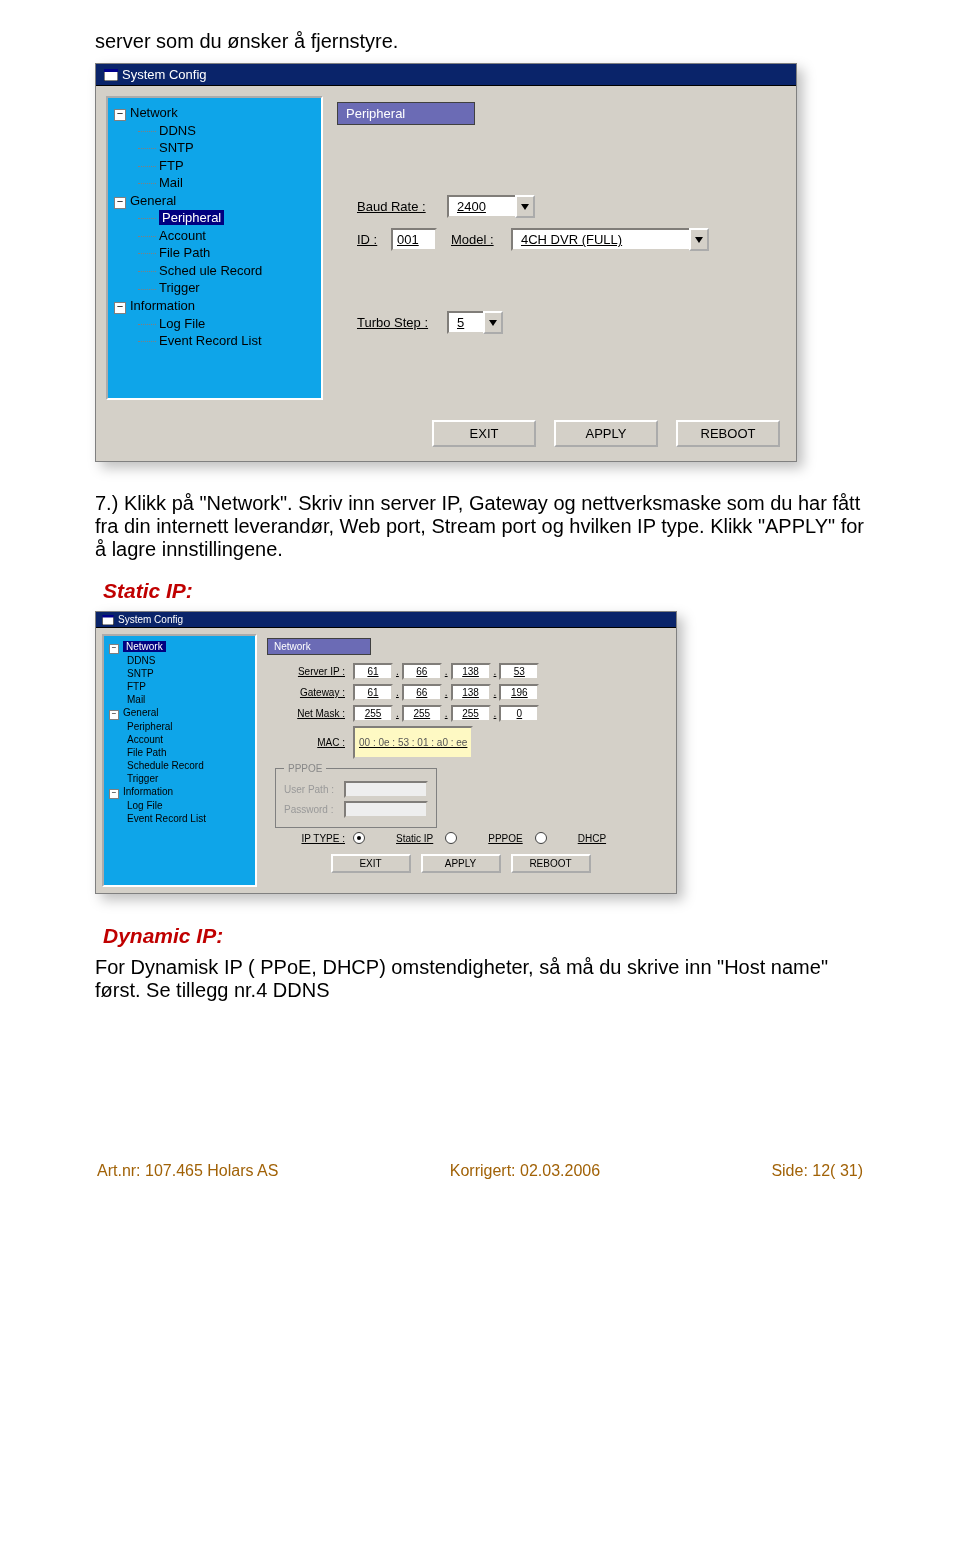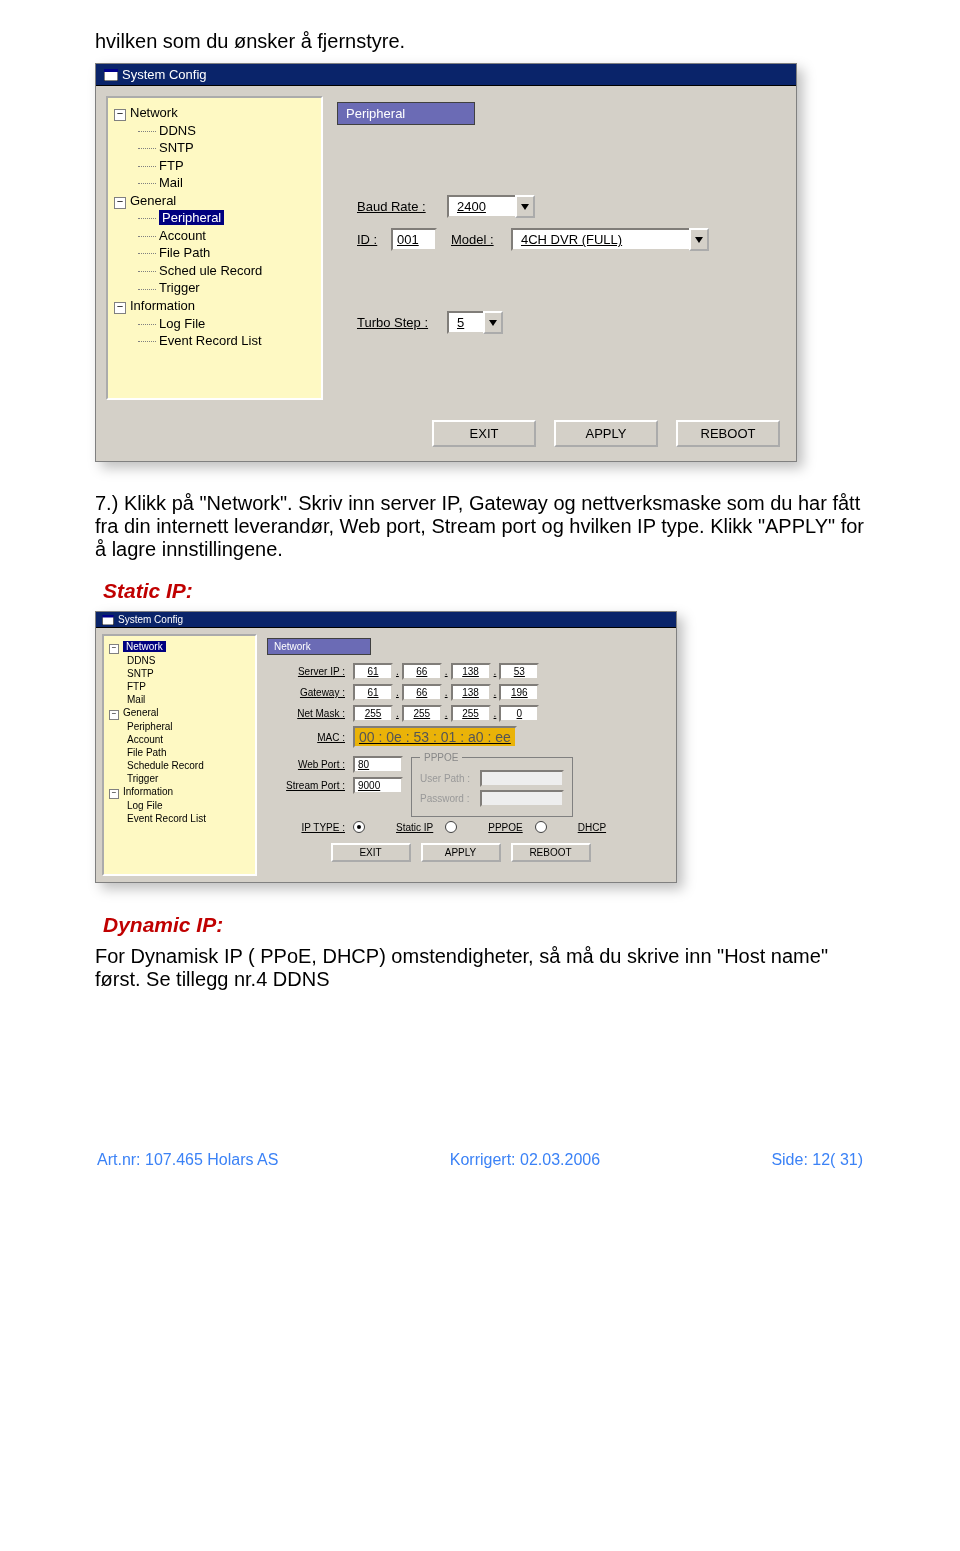--- a/index.html
+++ b/index.html
@@ -34,21 +34,21 @@
     display: flex;
     align-items: center;
     border-bottom: 1px solid #000;
   }
   .win-body {
     display: flex;
     padding: 10px;
   }
   .tree-panel {
     width: 205px;
-    background: #fef9c3;
+    background: #0ea5e9;
     border: 2px inset #fff;
     padding: 6px 4px;
     font-size: 13px;
     color: #000;
     line-height: 1.35;
   }
   .tree-item {
     white-space: nowrap;
     padding: 0 2px;
   }
@@ -195,24 +195,24 @@
     padding: 1px 4px;
     width: 28px;
     text-align: center;
     font-size: 10px;
   }
   .ip-dot {
     padding: 0 3px;
     color: #000;
   }
   .mac-box {
-    background: #eab308;
+    background: #fef9c3;
     border: 2px inset #d4d0c8;
-    padding: 1px 4px;
-    font-size: 14px;
+    padding: 9px 4px;
+    font-size: 10px;
     color: #555;
   }
   .pppoe-group {
     border: 1px solid #808080;
     padding: 4px 8px 6px 8px;
     margin-left: 8px;
     font-size: 10px;
   }
   .pppoe-group legend {
     font-size: 10px;
@@ -264,31 +264,31 @@
   }
   .win-dialog.small .win-button {
     width: 76px;
     padding: 2px 0;
     font-size: 10px;
   }
   .footer {
     display: flex;
     justify-content: space-between;
     font-size: 16px;
-    color: #3b82f6;
+    color: #a16207;
     margin-top: 160px;
     padding: 0 2px;
   }
 </style>
 </head>
 <body>
 
 <div class="page">
 
-  <p class="body-text">hvilken som du ønsker å fjernstyre.</p>
+  <p class="body-text">server som du ønsker å fjernstyre.</p>
 
   <div class="win-dialog">
     <div class="titlebar">
       <svg width="14" height="12" viewBox="0 0 14 12" style="margin-right:4px">
         <rect x="0" y="0" width="14" height="12" fill="#fff" stroke="#000"></rect>
         <rect x="0" y="0" width="14" height="3" fill="#00008b"></rect>
       </svg>
       <span>System Config</span>
     </div>
     <div class="win-body">
@@ -418,30 +418,20 @@
           <span class="ip-cell">255</span>
             <span class="ip-dot">.</span>
           <span class="ip-cell">0</span>
         </div>
         <div class="form-row">
           <span class="form-label">MAC :</span>
           <span class="mac-box">00 : 0e : 53 : 01 : a0 : ee</span>
         </div>
 
         <div style="display:flex;align-items:flex-start">
-          <div style="flex:0 0 auto">
-            <div class="form-row">
-              <span class="form-label">Web Port :</span>
-              <input class="win-input" style="width: 40px; font-size: 10px; padding: 1px 3px;" value="80">
-            </div>
-            <div class="form-row">
-              <span class="form-label">Stream Port :</span>
-              <input class="win-input" style="width: 40px; font-size: 10px; padding: 1px 3px;" value="9000">
-            </div>
-          </div>
           <fieldset class="pppoe-group">
             <legend>PPPOE</legend>
             <div class="pppoe-row">
               <span class="pppoe-label">User Path :</span>
               <span class="disabled-input"></span>
             </div>
             <div class="pppoe-row">
               <span class="pppoe-label">Password :</span>
               <span class="disabled-input"></span>
             </div>

